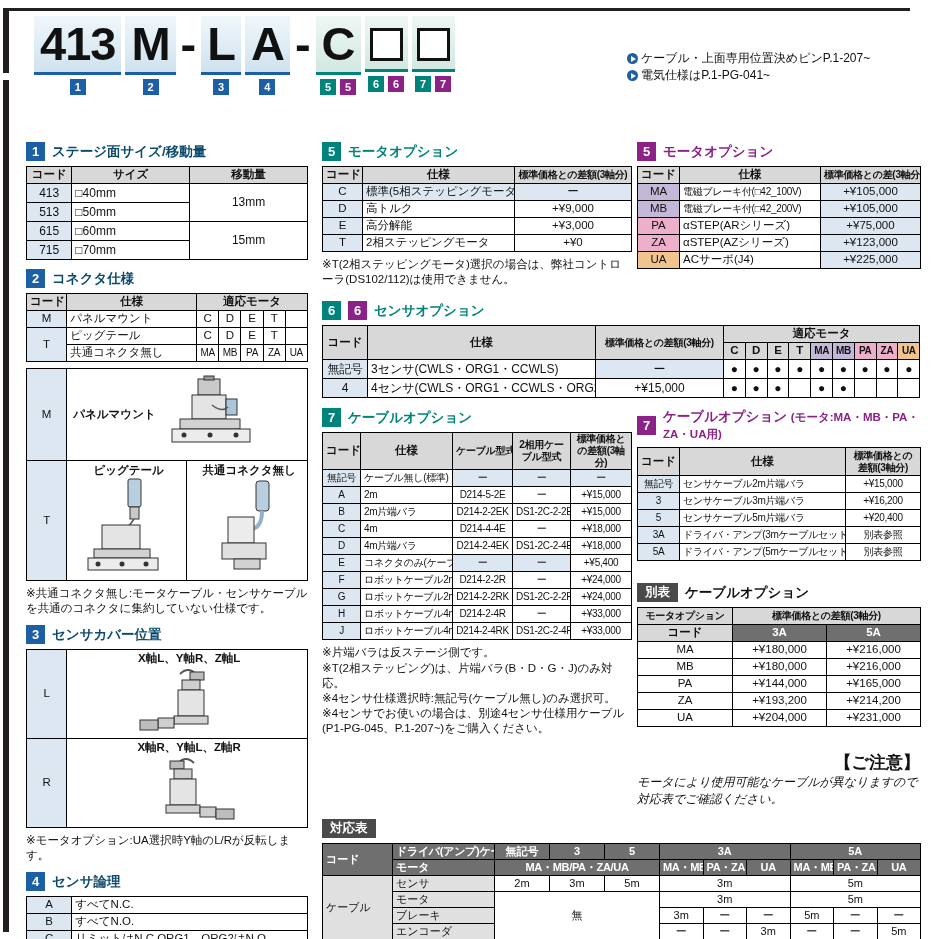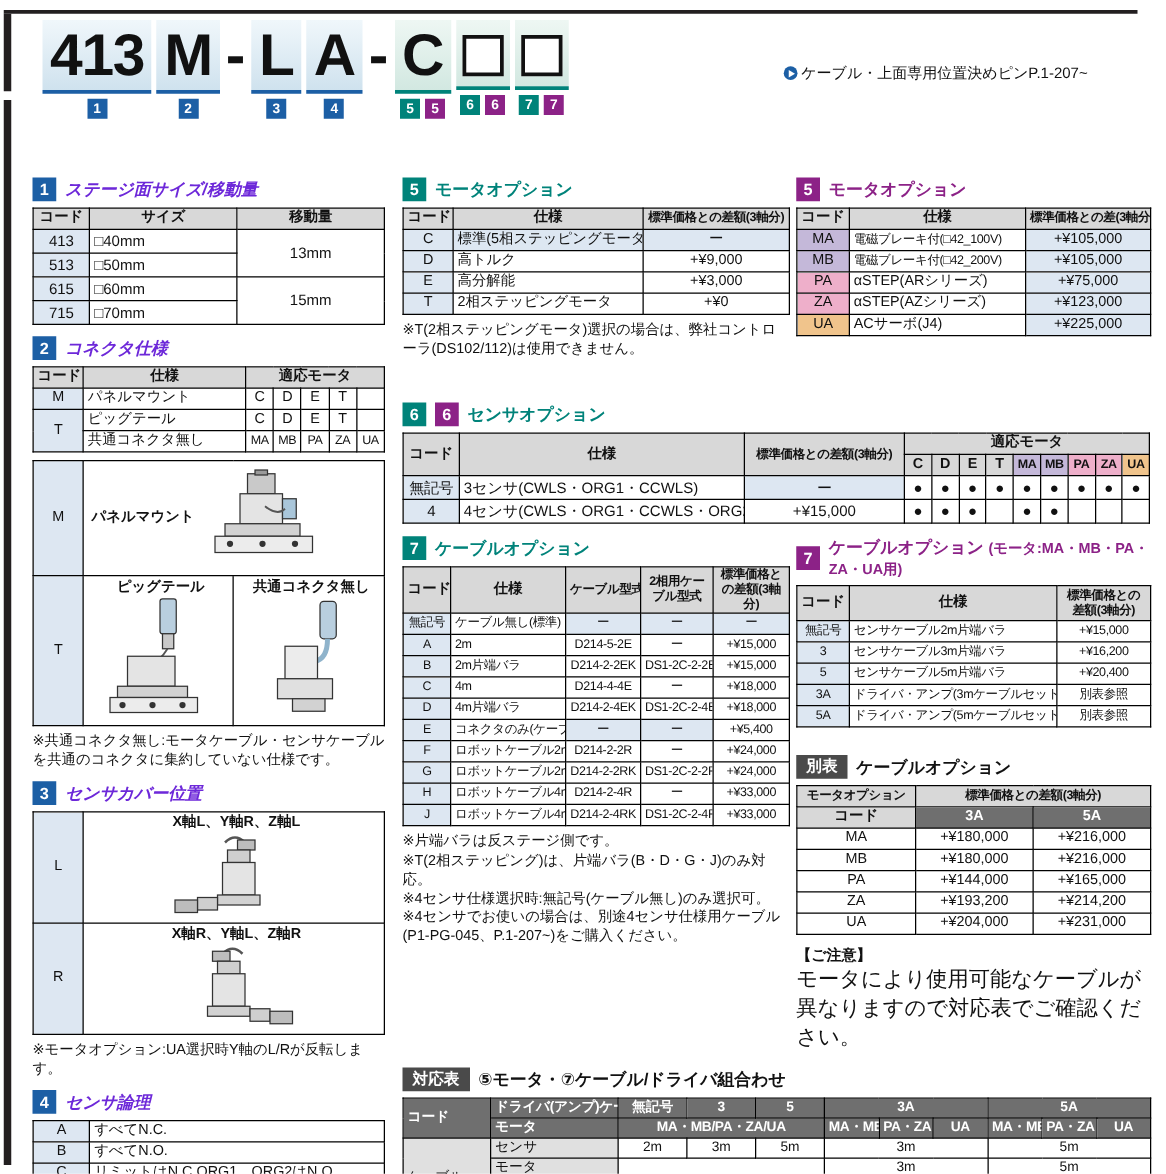--- a/index.html
+++ b/index.html
@@ -38,21 +38,21 @@
   .col-left { width:282px; margin-right:14px; flex:0 0 282px; }
   .col-main { width:598px; flex:0 0 598px; }
   .row-flex { display:flex; justify-content:space-between; }
   .w-mid { width:309px; flex:0 0 309px; }
   .w-rt { width:283px; flex:0 0 283px; }
 
   
   .sec-head { display:flex; align-items:center; gap:7px; margin:2px 0 5px 0; }
   .sec-num { min-width:19px; height:19px; padding:0 3px; color:#fff; font-weight:bold; font-size:13px; line-height:19px; text-align:center; }
   .sec-title { font-weight:bold; font-size:13.5px; }
-  .c-blue { color:#6d28d9;font-style:italic; } .bg-blue { background:#1c5fa5; }
+  .c-blue { color:#0c4a6e; } .bg-blue { background:#1c5fa5; }
   .c-teal { color:#00837a; } .bg-teal { background:#00837a; }
   .c-purple { color:#8c2287; } .bg-purple { background:#8c2287; }
   .sec-title .suffix { font-size:11.5px; }
   .dark-badge { background:#4a4a4a; color:#fff; font-weight:bold; font-size:12.5px; padding:1px 8px; }
 
   
   table { border-collapse:collapse; border:1.5px solid #000; width:100%; table-layout:fixed; }
   th,td { border:1px solid #000; padding:0 3px; font-size:11.5px; line-height:1.2; height:17px; text-align:center; overflow:hidden; white-space:nowrap; }
   th { background:#d8d8d8; font-weight:bold; }
   td.code, .bl { background:#dde7f2; }
@@ -67,27 +67,27 @@
 
   
   .diag-cell { padding:2px; }
   .diag-label { font-size:11.5px; font-weight:bold; text-align:left; padding-left:4px; }
   .diag-label.center { text-align:right; }
   .diag-wrap { display:flex; flex-direction:column; align-items:center; }
   .mirror { transform:scaleX(-1); }
   svg { display:block; }
 
   #s1-table td { height:19px; font-size:12px; }
-  #s5m-note { margin-bottom:24px; }
+  #s5m-note { margin-bottom:3px; }
   #s6-block { margin-bottom:8px; }
   #s7m-notes { margin-bottom:14px; }
   #taiou-table td { height:16px; font-size:11px; }
   #bekkyou-block { margin-top:22px; }
-  .notice-title { font-weight:bold; font-size:12px; margin-top:8px; }
-  .notice-body { font-size:17px; line-height:1.35; }
+  .notice-title { font-weight:bold; font-size:17px; margin-top:24px;text-align:right; }
+  .notice-body { font-size:12px; line-height:1.35;font-style:italic; }
 </style>
 </head>
 <body>
 
 <div class="top-rule"></div>
 <div class="left-bar-1"></div>
 <div class="left-bar-2"></div>
 
 <div class="partnum">
   <div class="seg blue">
@@ -140,20 +140,24 @@
       <span class="badge b-teal">7</span>
       <span class="badge b-purple">7</span>
     </div>
   </div>
 </div>
 
 <div class="top-links">
   <div class="link">
     <span class="play-icon"></span>
     <span>ケーブル・上面専用位置決めピンP.1-207~</span>
+  </div>
+  <div class="link">
+    <span class="play-icon"></span>
+    <span>電気仕様はP.1-PG-041~</span>
   </div>
 </div>
 
 <div class="content">
 
   <div class="col-left">
 
     <div class="sec">
       <div class="sec-head">
         <span class="sec-num bg-blue">1</span>
@@ -778,21 +782,20 @@
           </table>
           <div class="notice-title">【ご注意】</div>
           <div class="notice-body">モータにより使用可能なケーブルが異なりますので対応表でご確認ください。</div>
         </div>
       </div>
     </div>
 
     <div style="margin-top:12px">
       <div class="sec-head">
         <span class="dark-badge">対応表</span>
-        <span class="sec-title" style="color:#111">⑤モータ・⑦ケーブル/ドライバ組合わせ</span>
       </div>
       <table id="taiou-table">
         <colgroup>
           <col style="width:70px">
             <col style="width:102px">
           <col style="width:55px">
             <col style="width:55px">
             <col style="width:55px">
           <col style="width:43.5px">
             <col style="width:43.5px">

